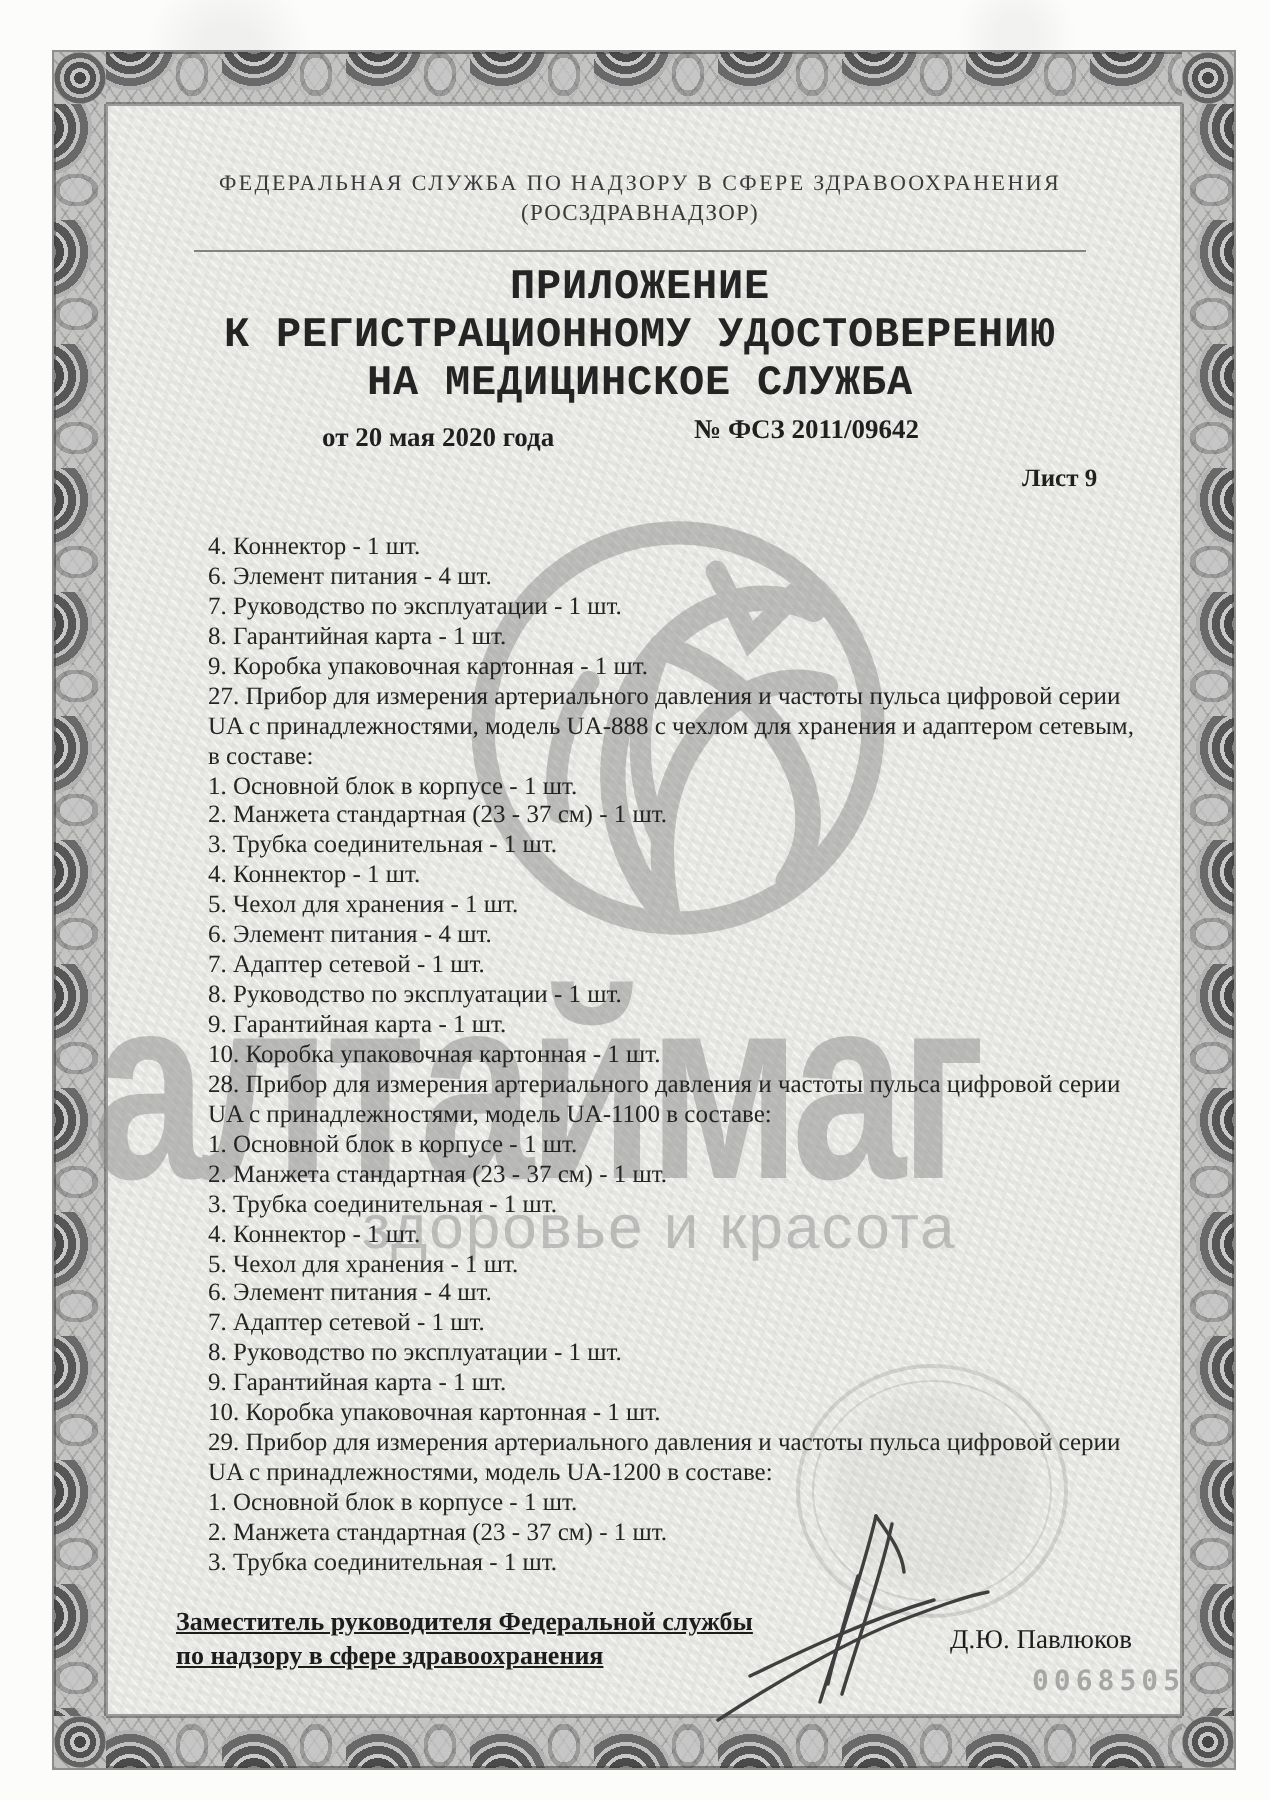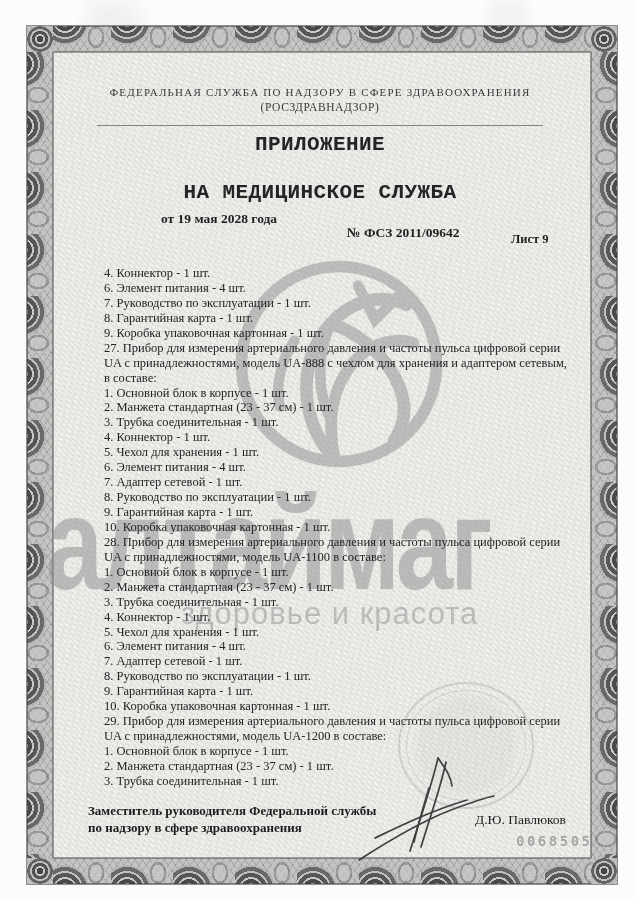--- a/index.html
+++ b/index.html
@@ -81,21 +81,21 @@
   .agency{font-size:11px;letter-spacing:1.2px;color:#3a3a3a;}
   .agency2{font-size:11.5px;letter-spacing:.6px;color:#3a3a3a;}
   .divider{position:absolute;left:97px;top:125px;width:446px;height:1px;background:#82827f;}
   .title{font-family:Liberation Mono, monospace;font-weight:700;font-size:21px;
     letter-spacing:.4px;color:#242424;}
   .meta{font-weight:700;font-size:13.5px;color:#1f1f1f;}
   .sheet{font-weight:700;font-size:12.5px;color:#1f1f1f;}
   .body-lines{position:absolute;left:104px;top:266px;width:505px;
     font-size:12.5px;line-height:14.93px;color:#242424;}
   .body-line{white-space:nowrap;}
-  .footer-bold{font-weight:700;font-size:13px;color:#1c1c1c;line-height:16.5px;}
+  .footer-bold{font-weight:700;font-size:13px;color:#1c1c1c;line-height:16.5px;text-decoration:underline;}
   .signer{font-weight:400;font-size:13.5px;color:#1c1c1c;}
   .serial{font-family:"DejaVu Sans Mono",monospace;font-weight:700;font-size:14px;
     letter-spacing:2.5px;color:#9c9c9c;opacity:.85;}
   .sig-svg{position:absolute;left:355px;top:688px;width:145px;height:178px;}
 </style>
 </head>
 <body>
 
 <div class="scan">
 
@@ -126,24 +126,25 @@
   <div class="seal">
     <div class="seal-inner"></div>
   </div>
 
   <div class="content">
     <div class="abs centered agency" style="top:86px">ФЕДЕРАЛЬНАЯ СЛУЖБА ПО НАДЗОРУ В СФЕРЕ ЗДРАВООХРАНЕНИЯ</div>
     <div class="abs centered agency2" style="top:101px">(РОСЗДРАВНАДЗОР)</div>
     <div class="divider"></div>
 
     <div class="abs centered title" style="top:133px">ПРИЛОЖЕНИЕ</div>
+    <div class="abs centered title" style="top:157px">К РЕГИСТРАЦИОННОМУ УДОСТОВЕРЕНИЮ</div>
     <div class="abs centered title" style="top:181px">НА МЕДИЦИНСКОЕ СЛУЖБА</div>
 
-    <div class="abs meta" style="left:161px;top:211px">от  19 мая 2028 года</div>
-    <div class="abs meta" style="left:347px;top:225px">№  ФСЗ 2011/09642</div>
+    <div class="abs meta" style="left:161px;top:211px">от  20 мая 2020 года</div>
+    <div class="abs meta" style="left:347px;top:207px">№  ФСЗ 2011/09642</div>
     <div class="abs sheet" style="left:511px;top:232px">Лист  9</div>
 
     <div class="body-lines">
         <div class="body-line">4. Коннектор - 1 шт.</div>
         <div class="body-line">6. Элемент питания - 4 шт.</div>
         <div class="body-line">7. Руководство по эксплуатации - 1 шт.</div>
         <div class="body-line">8. Гарантийная карта - 1 шт.</div>
         <div class="body-line">9. Коробка упаковочная картонная - 1 шт.</div>
         <div class="body-line">27. Прибор для измерения артериального давления и частоты пульса цифровой серии</div>
         <div class="body-line">UA с принадлежностями, модель UA-888 с чехлом для хранения и адаптером сетевым,</div>

